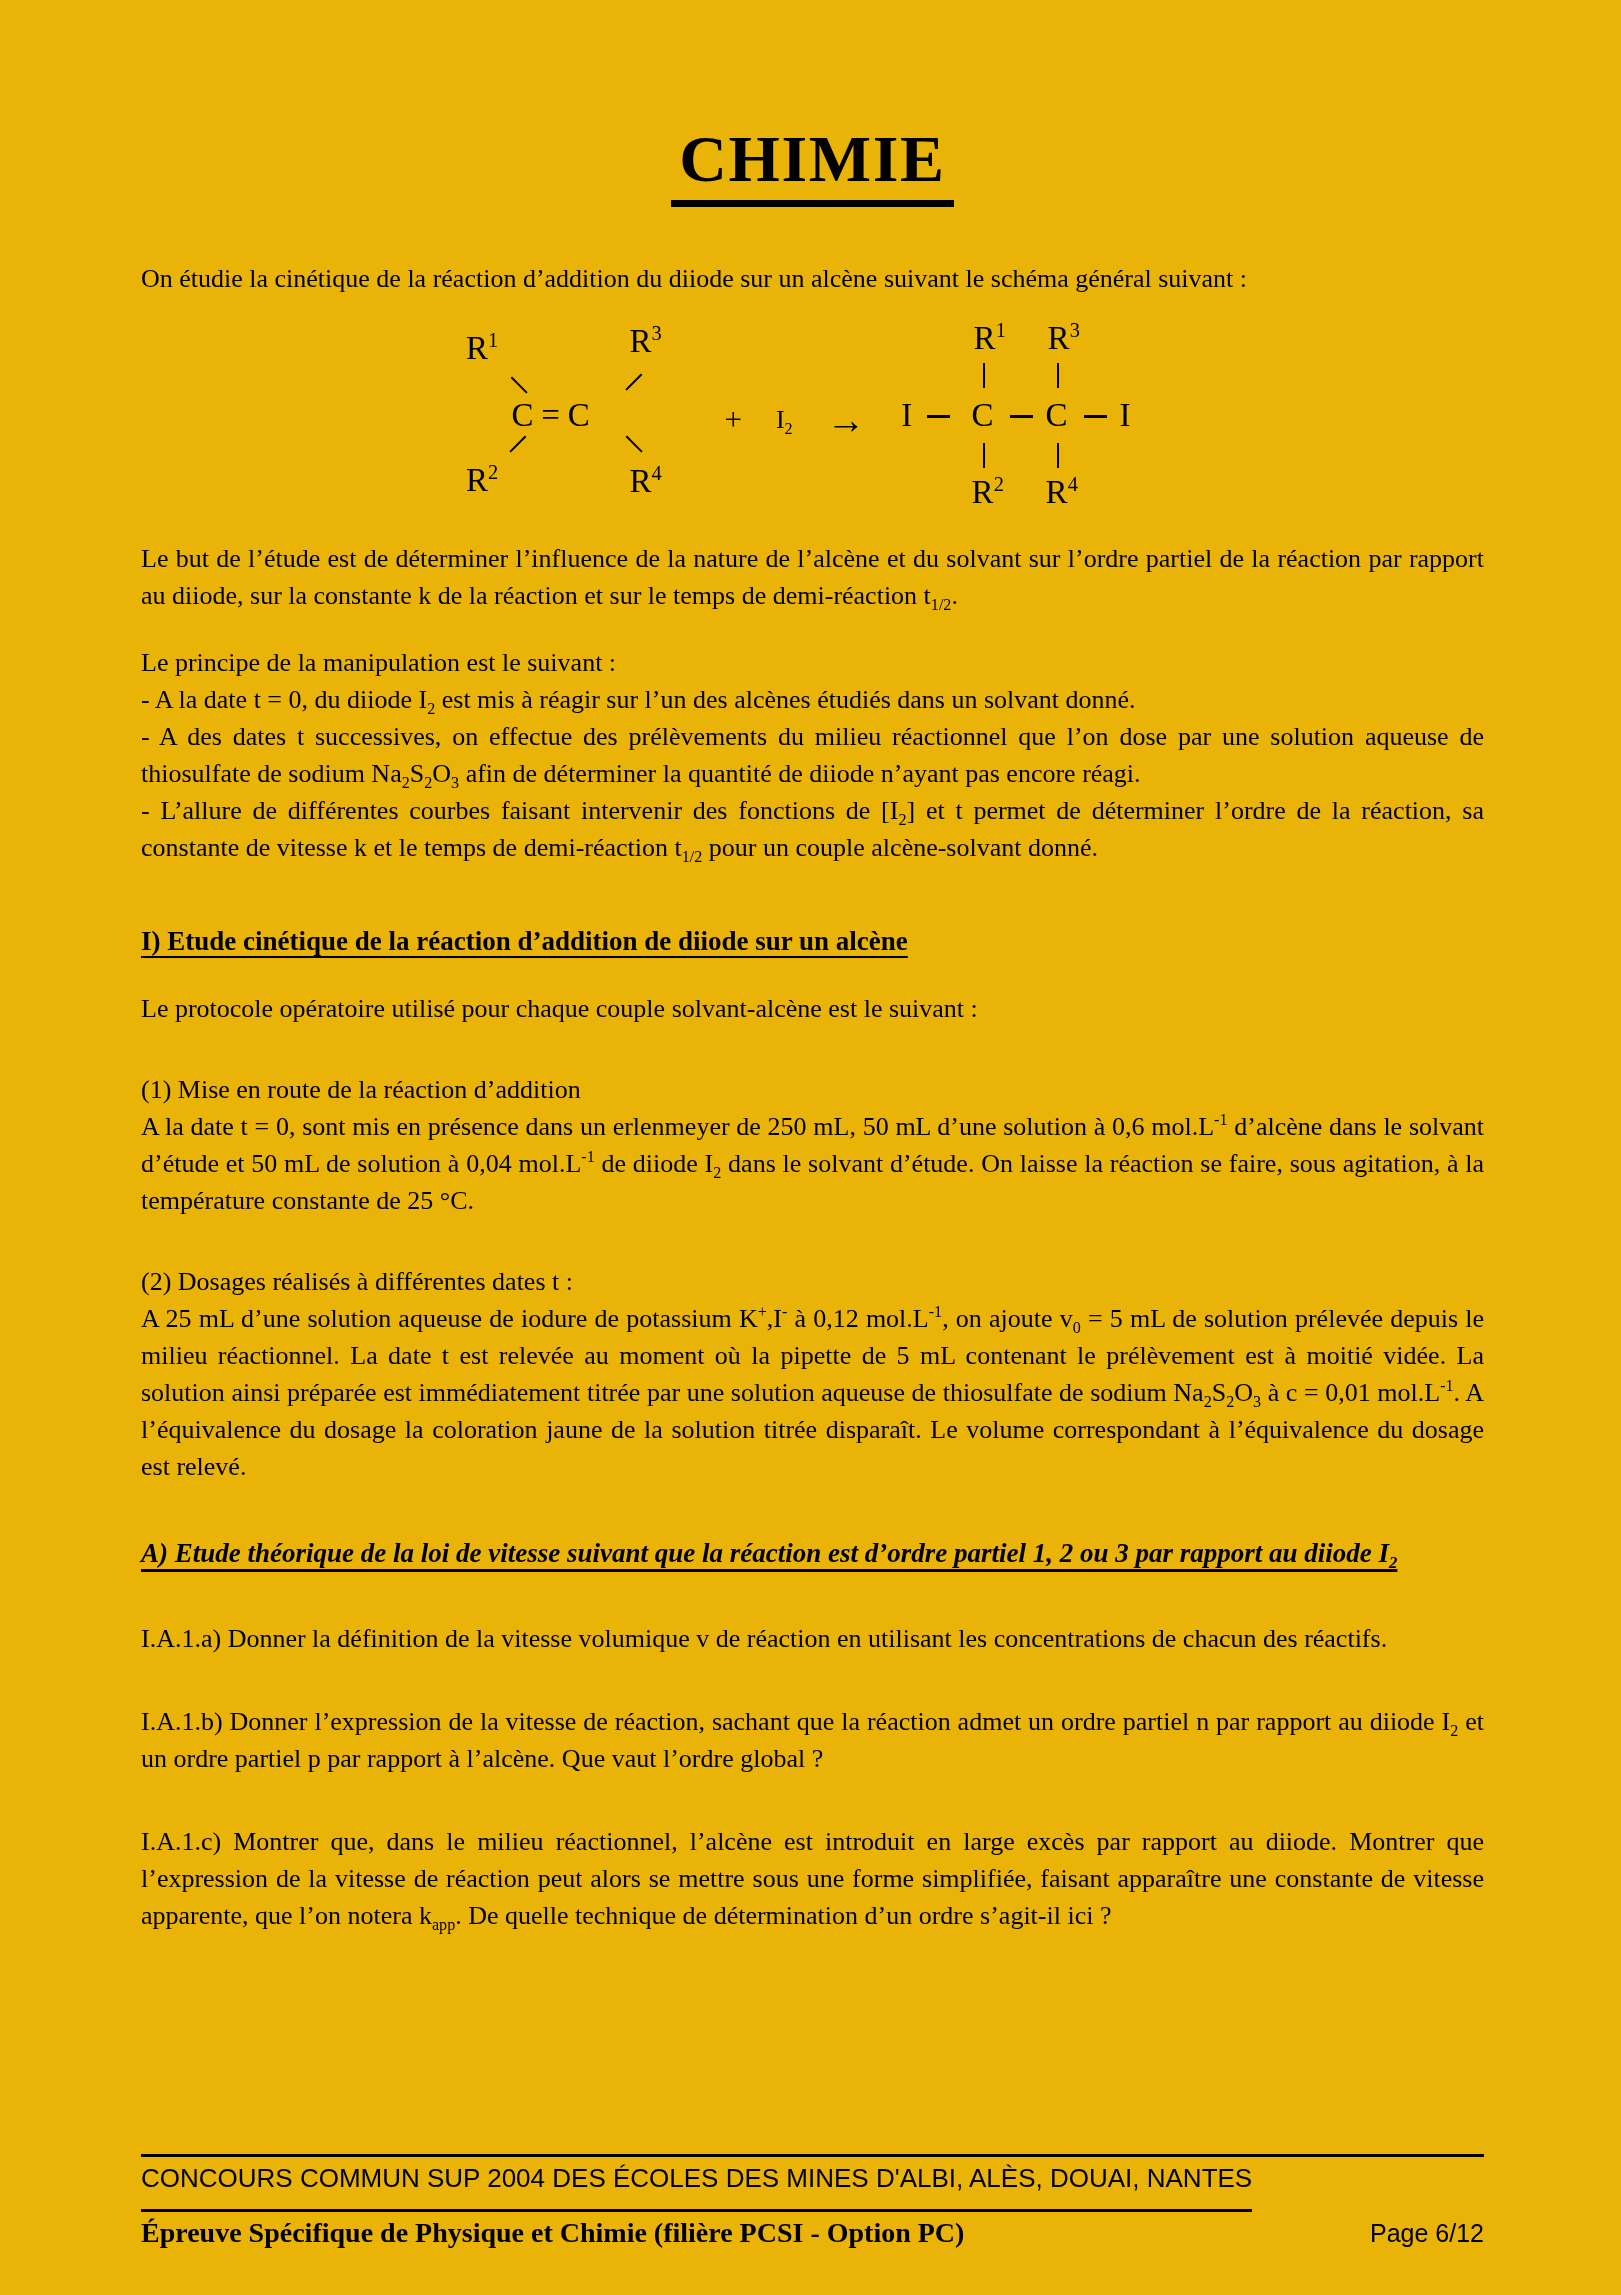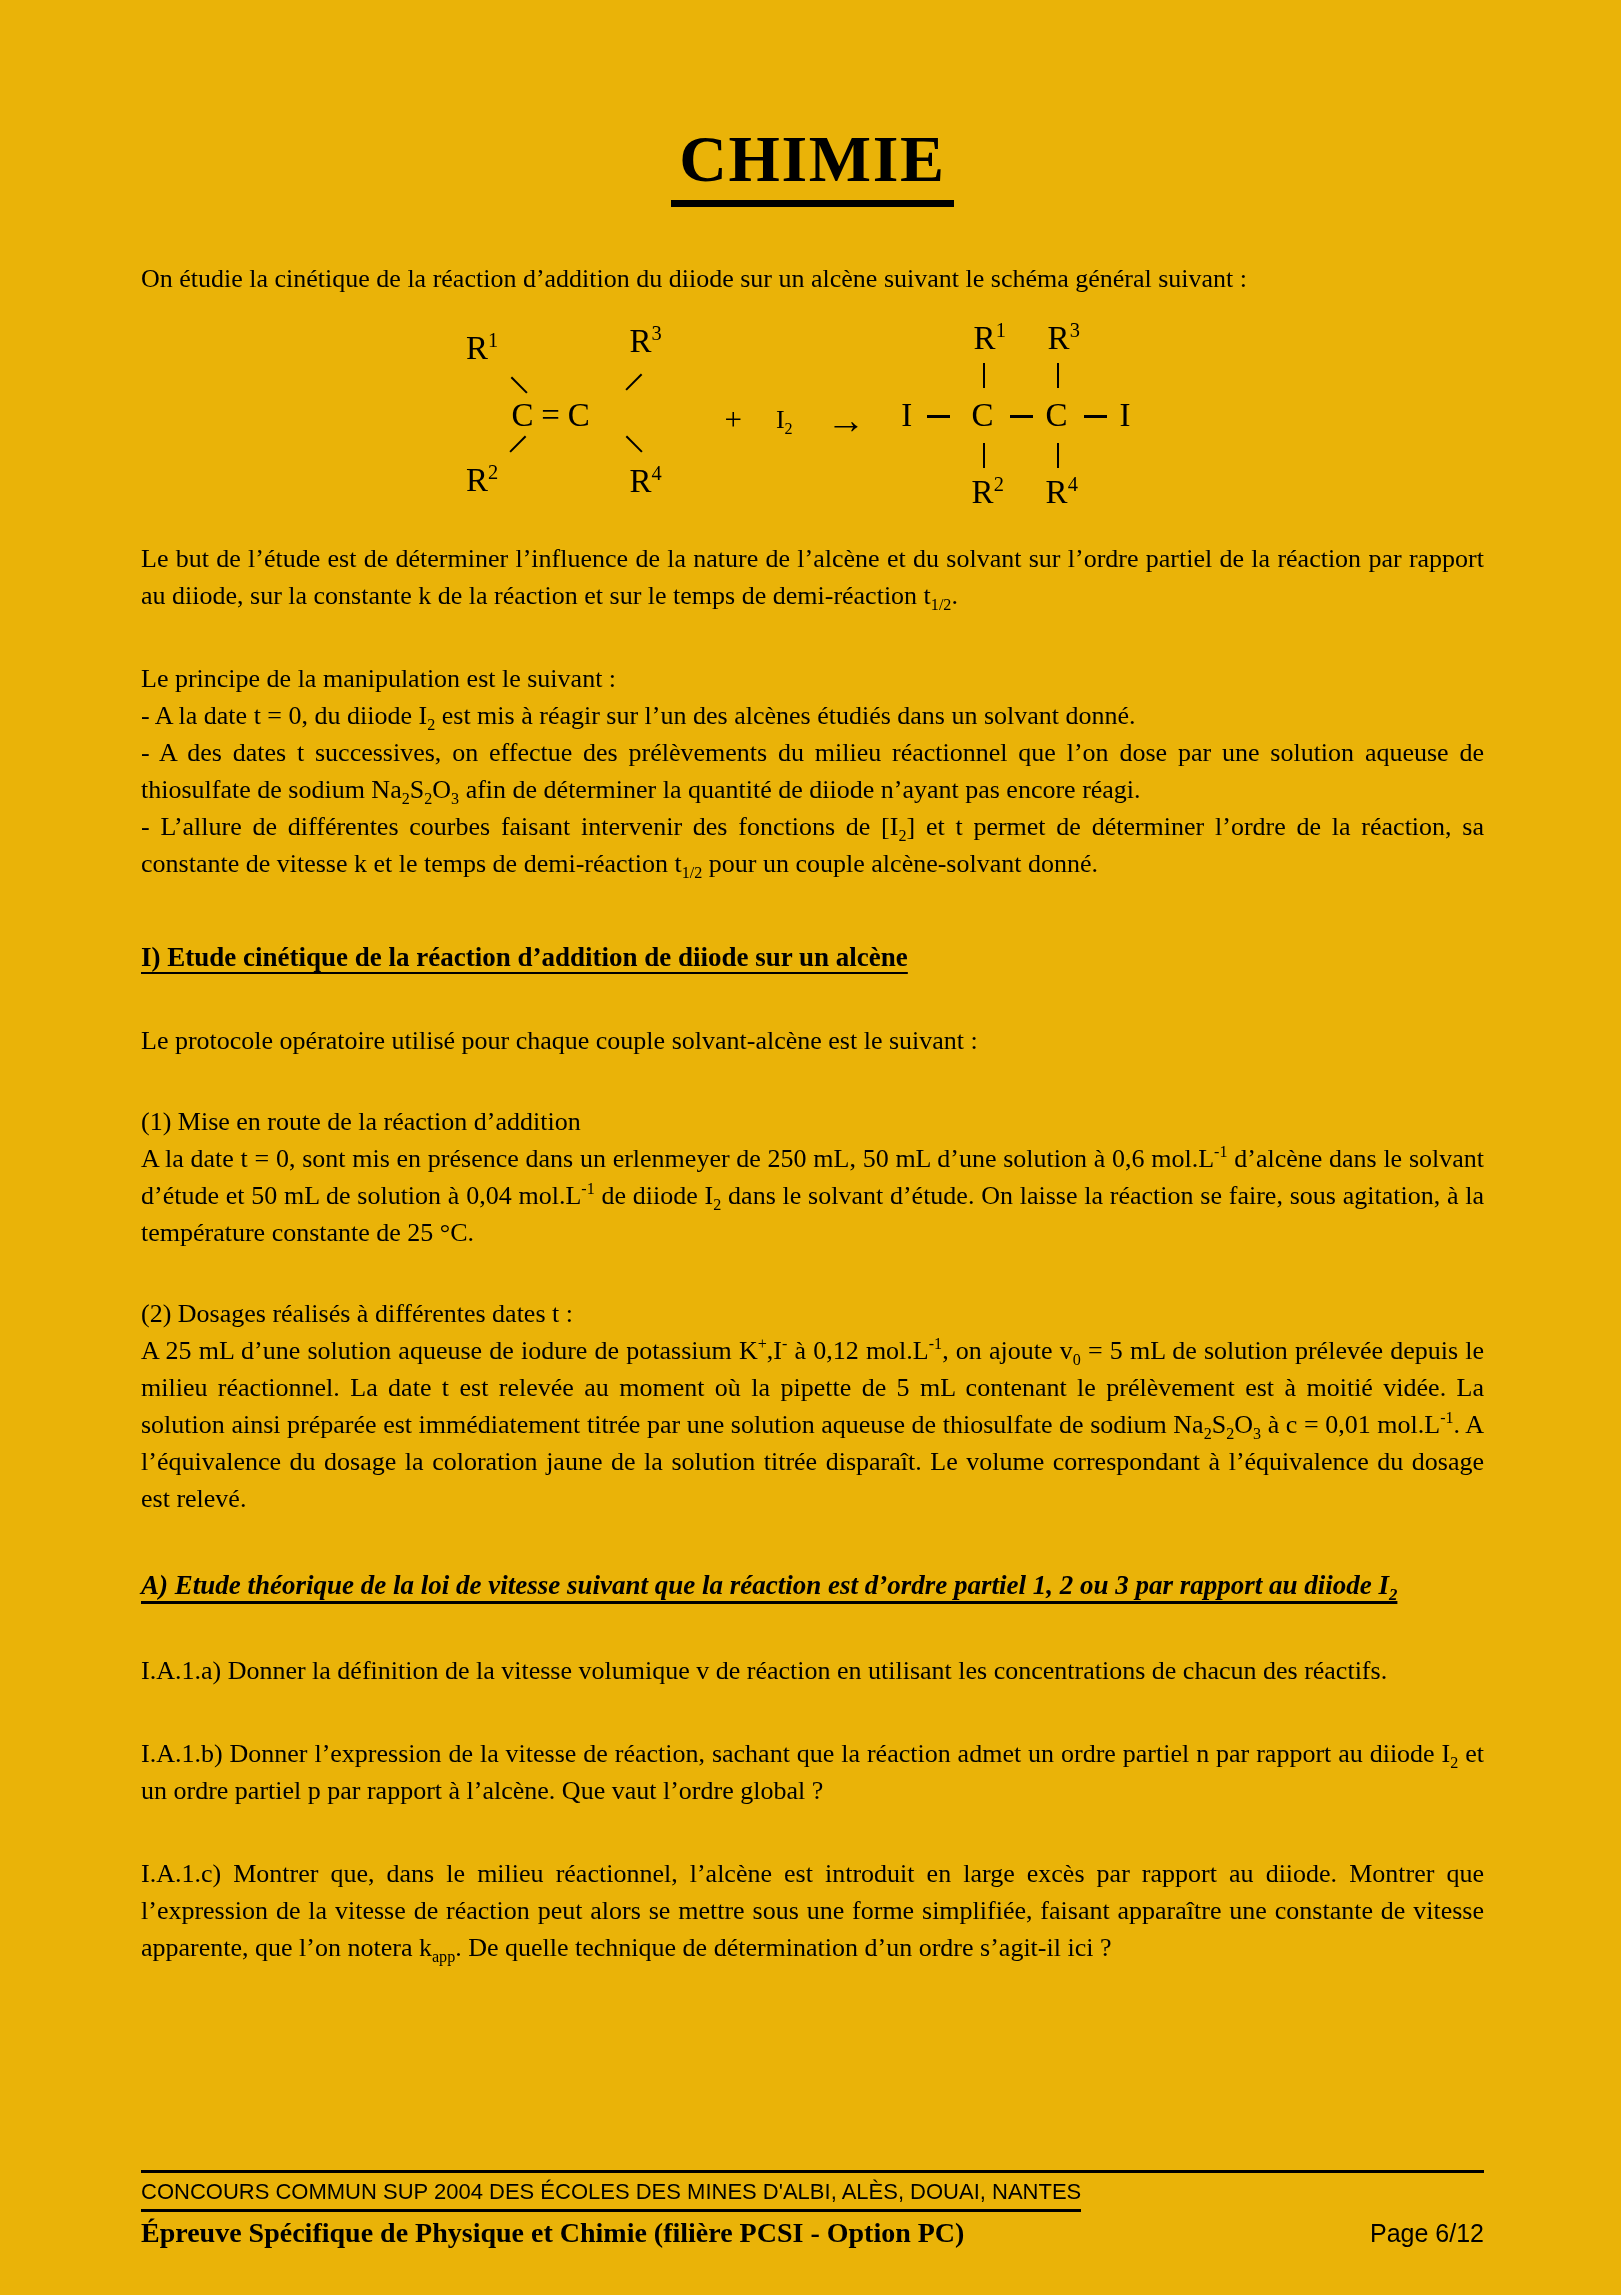--- a/index.html
+++ b/index.html
@@ -40,21 +40,21 @@
     font-weight: bold;
   }
 
   
   .body-text {
     font-size: 26px;
     line-height: 37px;
     text-align: justify;
   }
   .intro { margin-top: 53px; }
-  .mt-block { margin-top: 46px; }
+  .mt-block { margin-top: 30px; }
   .mt-small { margin-top: 11px; }
 
   sub, sup { font-size: 62%; line-height: 0; }
 
   
   .scheme {
     margin-top: 14px;
     height: 218px;
     display: flex;
     align-items: center;
@@ -131,23 +131,23 @@
   .step { margin-top: 44px; }
   .question { margin-top: 46px; }
 
   
   .footer { margin-top: auto; }
   .footer-rule { border-top: 3.1px solid #000; }
   .footer-line1-wrap { margin-top: 6.3px; }
   .footer-line1 {
     display: inline-block;
     font-family: "Liberation Sans", sans-serif;
-    font-size: 22px;
+    font-size: 26px;
     border-bottom: 3.1px solid #000;
-    padding-bottom: 4px;
+    padding-bottom: 15px;
   }
   .footer-row {
     margin-top: 4.7px;
     display: flex;
     justify-content: space-between;
     align-items: baseline;
   }
   .footer-line2 { font-size: 28px; font-weight: bold; }
   .footer-page { font-family: "Liberation Sans", sans-serif; font-size: 25px; }
 </style>

